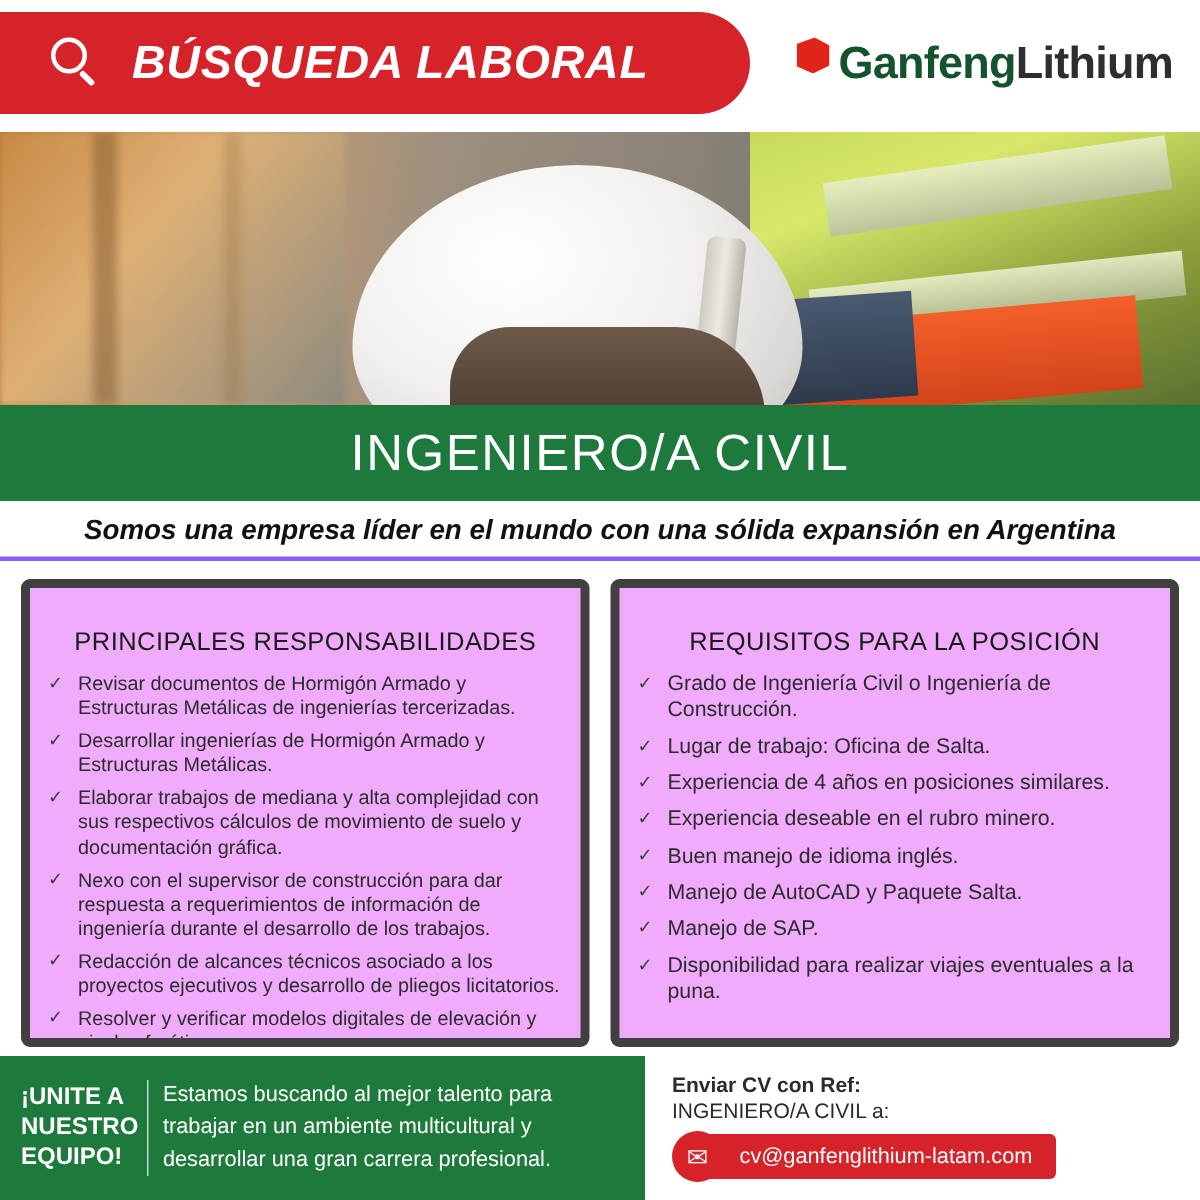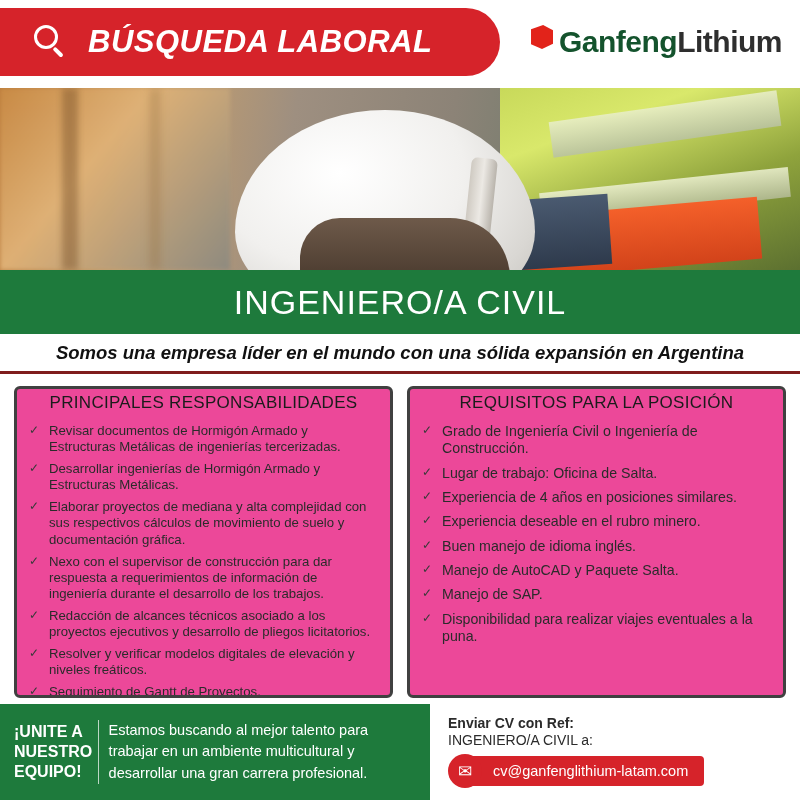--- a/index.html
+++ b/index.html
@@ -171,43 +171,43 @@
     font-size: 34px;
     letter-spacing: 1px;
     font-weight: normal;
   }
   .subtitle-bar {
     background: #ffffff;
     height: 40px;
     display: flex;
     align-items: center;
     justify-content: center;
-    border-bottom: 3px solid #7f1d1d;
+    border-bottom: 3px solid #8b5cf6;
   }
   .subtitle {
     color: #111111;
     font-size: 18.5px;
     font-weight: bold;
     font-style: italic;
     text-align: center;
   }
 
   
   .body {
     display: flex;
     gap: 14px;
     padding: 12px 14px 6px 14px;
     height: 330px;
   }
   .card {
     flex: 1;
-    border: 3px solid #404040;
+    border: 6px solid #404040;
     border-radius: 6px;
-    background: #ec4899;
-    padding: 4px 12px 12px 12px;
+    background: #f0abfc;
+    padding: 26px 12px 12px 12px;
     overflow: hidden;
   }
   .card-title {
     text-align: center;
     font-size: 17px;
     color: #1b1b1b;
     letter-spacing: .3px;
     margin-bottom: 10px;
   }
   .card-title.left { color: #1b1b1b; }
@@ -342,21 +342,21 @@
     <span class="subtitle">Somos una empresa líder en el mundo con una sólida expansión en Argentina</span>
   </div>
 
   <div class="body">
 
     <div class="card">
       <div class="card-title left">PRINCIPALES RESPONSABILIDADES</div>
       <ul class="list resp">
         <li><span class="check">✓</span><span>Revisar documentos de Hormigón Armado y Estructuras Metálicas de ingenierías tercerizadas.</span></li>
         <li><span class="check">✓</span><span>Desarrollar ingenierías de Hormigón Armado y Estructuras Metálicas.</span></li>
-        <li><span class="check">✓</span><span>Elaborar proyectos de mediana y alta complejidad con sus respectivos cálculos de movimiento de suelo y documentación gráfica.</span></li>
+        <li><span class="check">✓</span><span>Elaborar trabajos de mediana y alta complejidad con sus respectivos cálculos de movimiento de suelo y documentación gráfica.</span></li>
         <li><span class="check">✓</span><span>Nexo con el supervisor de construcción para dar respuesta a requerimientos de información de ingeniería durante el desarrollo de los trabajos.</span></li>
         <li><span class="check">✓</span><span>Redacción de alcances técnicos asociado a los proyectos ejecutivos y desarrollo de pliegos licitatorios.</span></li>
         <li><span class="check">✓</span><span>Resolver y verificar modelos digitales de elevación y niveles freáticos.</span></li>
         <li><span class="check">✓</span><span>Seguimiento de Gantt de Proyectos.</span></li>
       </ul>
     </div>
 
     <div class="card">
       <div class="card-title">REQUISITOS PARA LA POSICIÓN</div>
       <ul class="list req">

